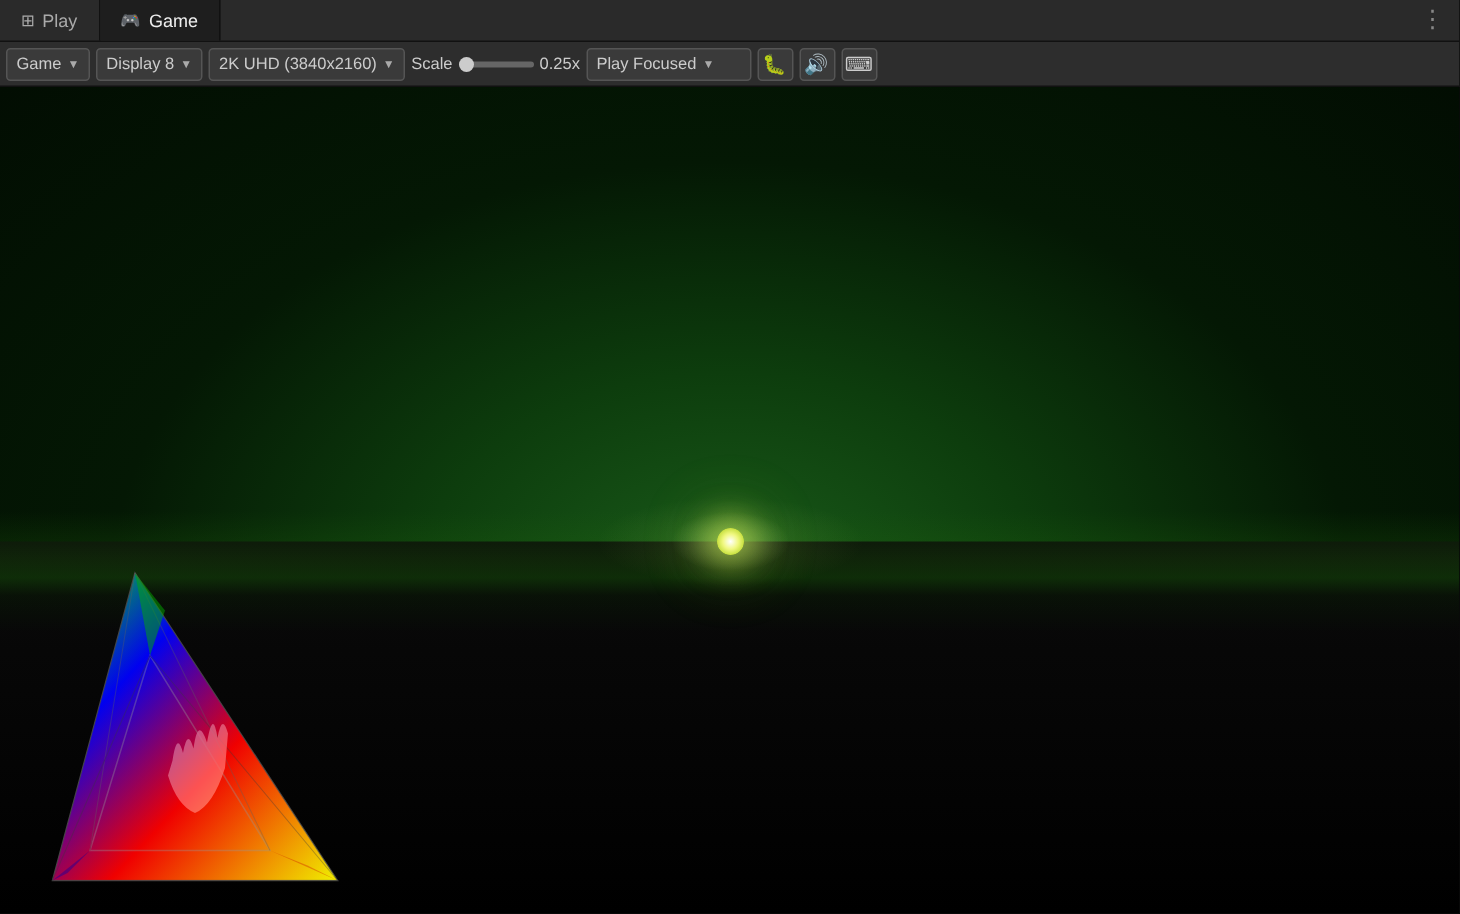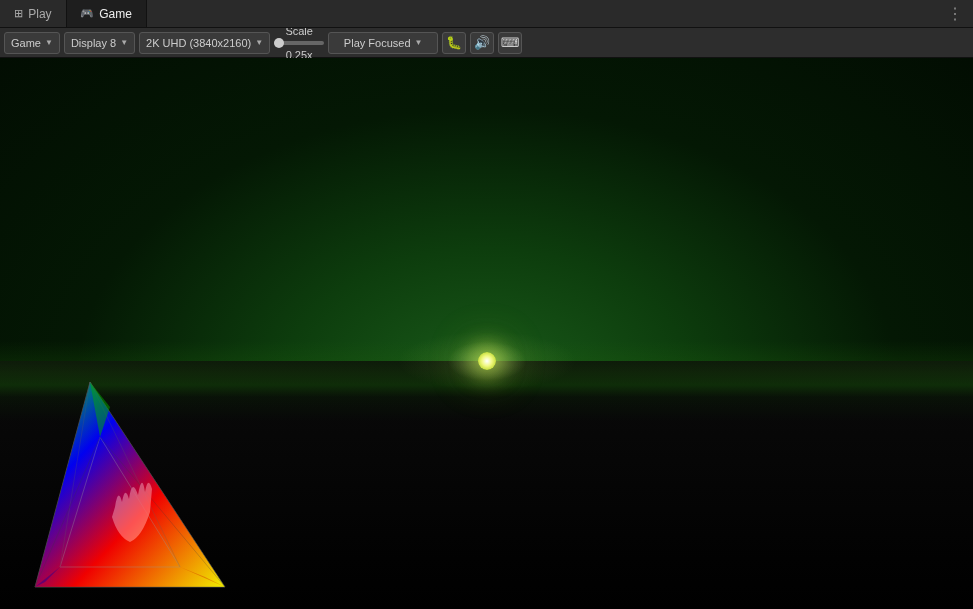--- a/index.html
+++ b/index.html
@@ -75,21 +75,20 @@
     .toolbar-dropdown .arrow {
       font-size: 8px;
       color: #aaa;
     }
     .scale-control {
       display: flex;
       align-items: center;
       gap: 4px;
       font-size: 11px;
       color: #ccc;
-      flex-direction: column;
     }
     .scale-slider {
       width: 50px;
       height: 4px;
       background: #666;
       border-radius: 2px;
       position: relative;
       cursor: pointer;
     }
     .scale-slider-thumb {
@@ -235,21 +234,21 @@
   </div>
 
   <div class="scale-control">
     <span>Scale</span>
     <div class="scale-slider">
       <div class="scale-slider-thumb"></div>
     </div>
     <span>0.25x</span>
   </div>
 
-  <div class="toolbar-dropdown" style="min-width:110px;justify-content:center;">
+  <div class="toolbar-dropdown" style="min-width:110px;">
     <span>Play Focused</span>
     <span class="arrow">▼</span>
   </div>
 
   <div class="toolbar-icon-btn">
     <span>🐛</span>
   </div>
   <div class="toolbar-icon-btn">
     <span>🔊</span>
   </div>

